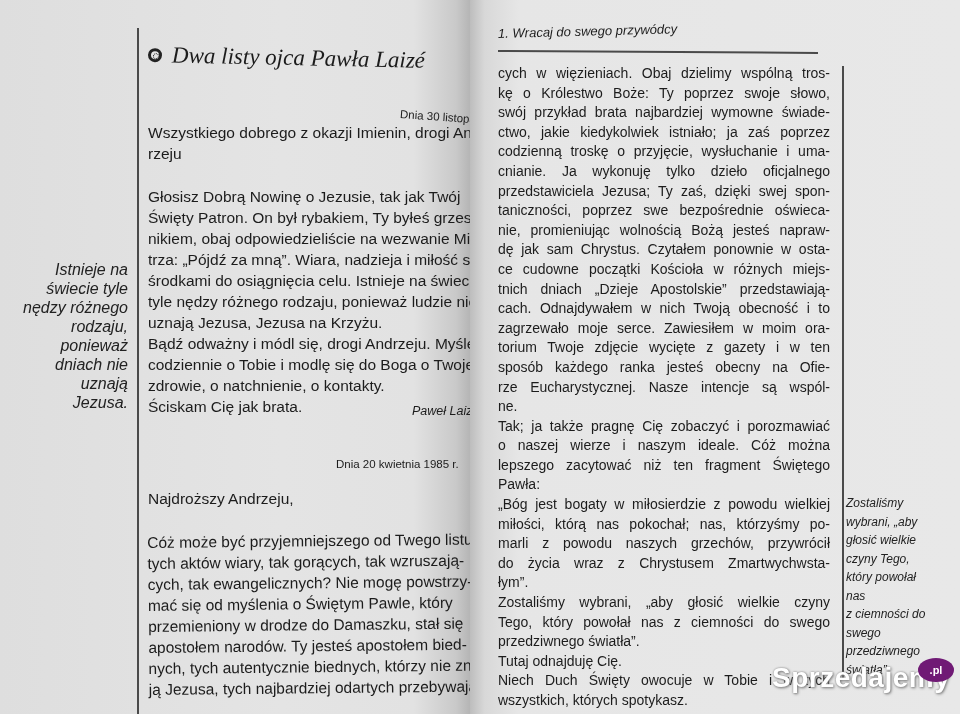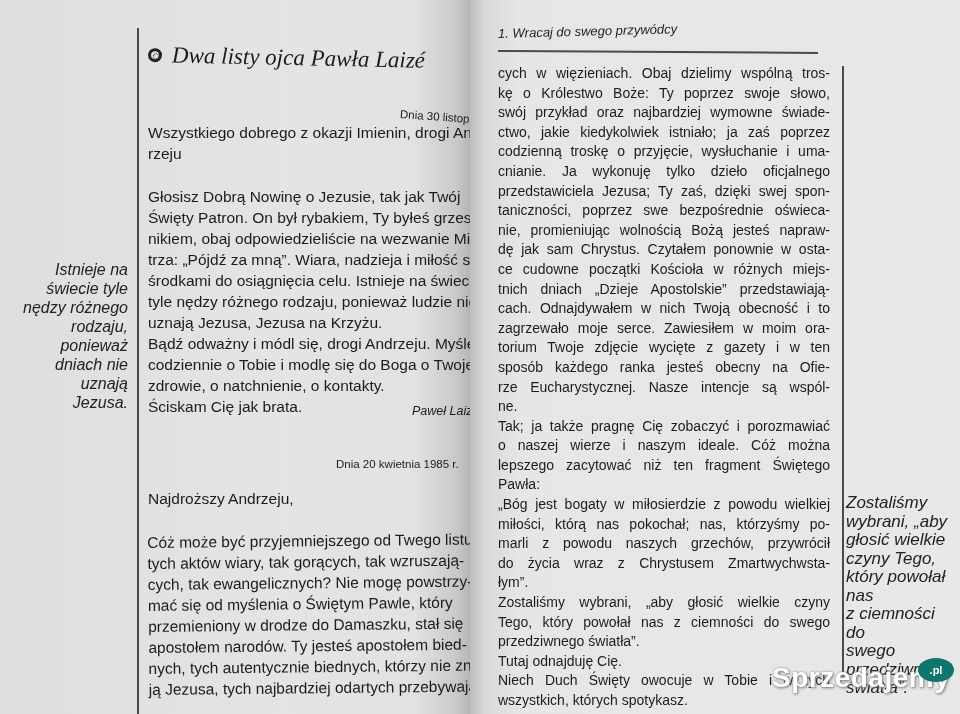--- a/index.html
+++ b/index.html
@@ -41,37 +41,37 @@
     position:absolute; font-size:11.5px; white-space:nowrap;
   }
   .text-block { position:absolute; font-size:15.5px; line-height:21px; white-space:nowrap; }
   .text-block .line { display:block; height:21px; }
   .signature { position:absolute; font-style:italic; font-size:12.5px; white-space:nowrap; }
   .margin-note {
     position:absolute; font-style:italic; font-size:16px; line-height:19px; color:#222;
   }
   .margin-note .line { display:block; }
   .margin-left { left:22px; top:260px; width:106px; text-align:right; }
-  .margin-right { left:846px; top:494px; width:110px; text-align:left; font-size:17px; line-height:18.5px; }
+  .margin-right { left:846px; top:494px; width:110px; text-align:left; font-size:12px; line-height:18.5px; }
 
   .running-head {
     position:absolute; left:498px; top:26px; font-style:italic; font-size:13px; white-space:nowrap;
     transform:rotate(-1.5deg); transform-origin:left;
   }
   .right-body { position:absolute; left:498px; top:64px; width:332px; font-size:14px; line-height:19.6px; }
   .right-body .line { display:block; height:19.6px; white-space:nowrap; text-align:justify; text-align-last:justify; }
   .right-body .line.last { text-align-last:left; }
 
   .watermark {
     position:absolute; left:772px; top:662px; font-size:28px; font-weight:bold; color:#ffffff;
     text-shadow:0 0 2px #888, 1px 1px 3px #777; letter-spacing:0.5px; white-space:nowrap;
   }
   .wm-badge {
     position:absolute; left:918px; top:658px; width:36px; height:24px; border-radius:50%;
-    background:#0f766e; color:#fff; font-size:11px; font-weight:bold; text-align:center; line-height:24px;
+    background:#701a75; color:#fff; font-size:11px; font-weight:bold; text-align:center; line-height:24px;
   }
 </style>
 </head>
 <body>
 
 <div class="page page-left">
   <div class="vrule left-rule"></div>
 
   <div class="title">
     <span class="ornament"></span>
@@ -132,21 +132,21 @@
 <div class="page page-right" style="overflow:visible;">
 </div>
 
 <div class="running-head">1. Wracaj do swego przywódcy</div>
 <div class="running-rule"></div>
 <div class="vrule right-rule"></div>
 
 <div class="right-body">
   <span class="line">cych w więzieniach. Obaj dzielimy wspólną tros-</span>
   <span class="line">kę o Królestwo Boże: Ty poprzez swoje słowo,</span>
-  <span class="line">swój przykład oraz najbardziej wymowne świade-</span>
+  <span class="line">swój przykład brata najbardziej wymowne świade-</span>
   <span class="line">ctwo, jakie kiedykolwiek istniało; ja zaś poprzez</span>
   <span class="line">codzienną troskę o przyjęcie, wysłuchanie i uma-</span>
   <span class="line">cnianie. Ja wykonuję tylko dzieło oficjalnego</span>
   <span class="line">przedstawiciela Jezusa; Ty zaś, dzięki swej spon-</span>
   <span class="line">taniczności, poprzez swe bezpośrednie oświeca-</span>
   <span class="line">nie, promieniując wolnością Bożą jesteś napraw-</span>
   <span class="line">dę jak sam Chrystus. Czytałem ponownie w osta-</span>
   <span class="line">ce cudowne początki Kościoła w różnych miejs-</span>
   <span class="line">tnich dniach „Dzieje Apostolskie” przedstawiają-</span>
   <span class="line">cach. Odnajdywałem w nich Twoją obecność i to</span>

